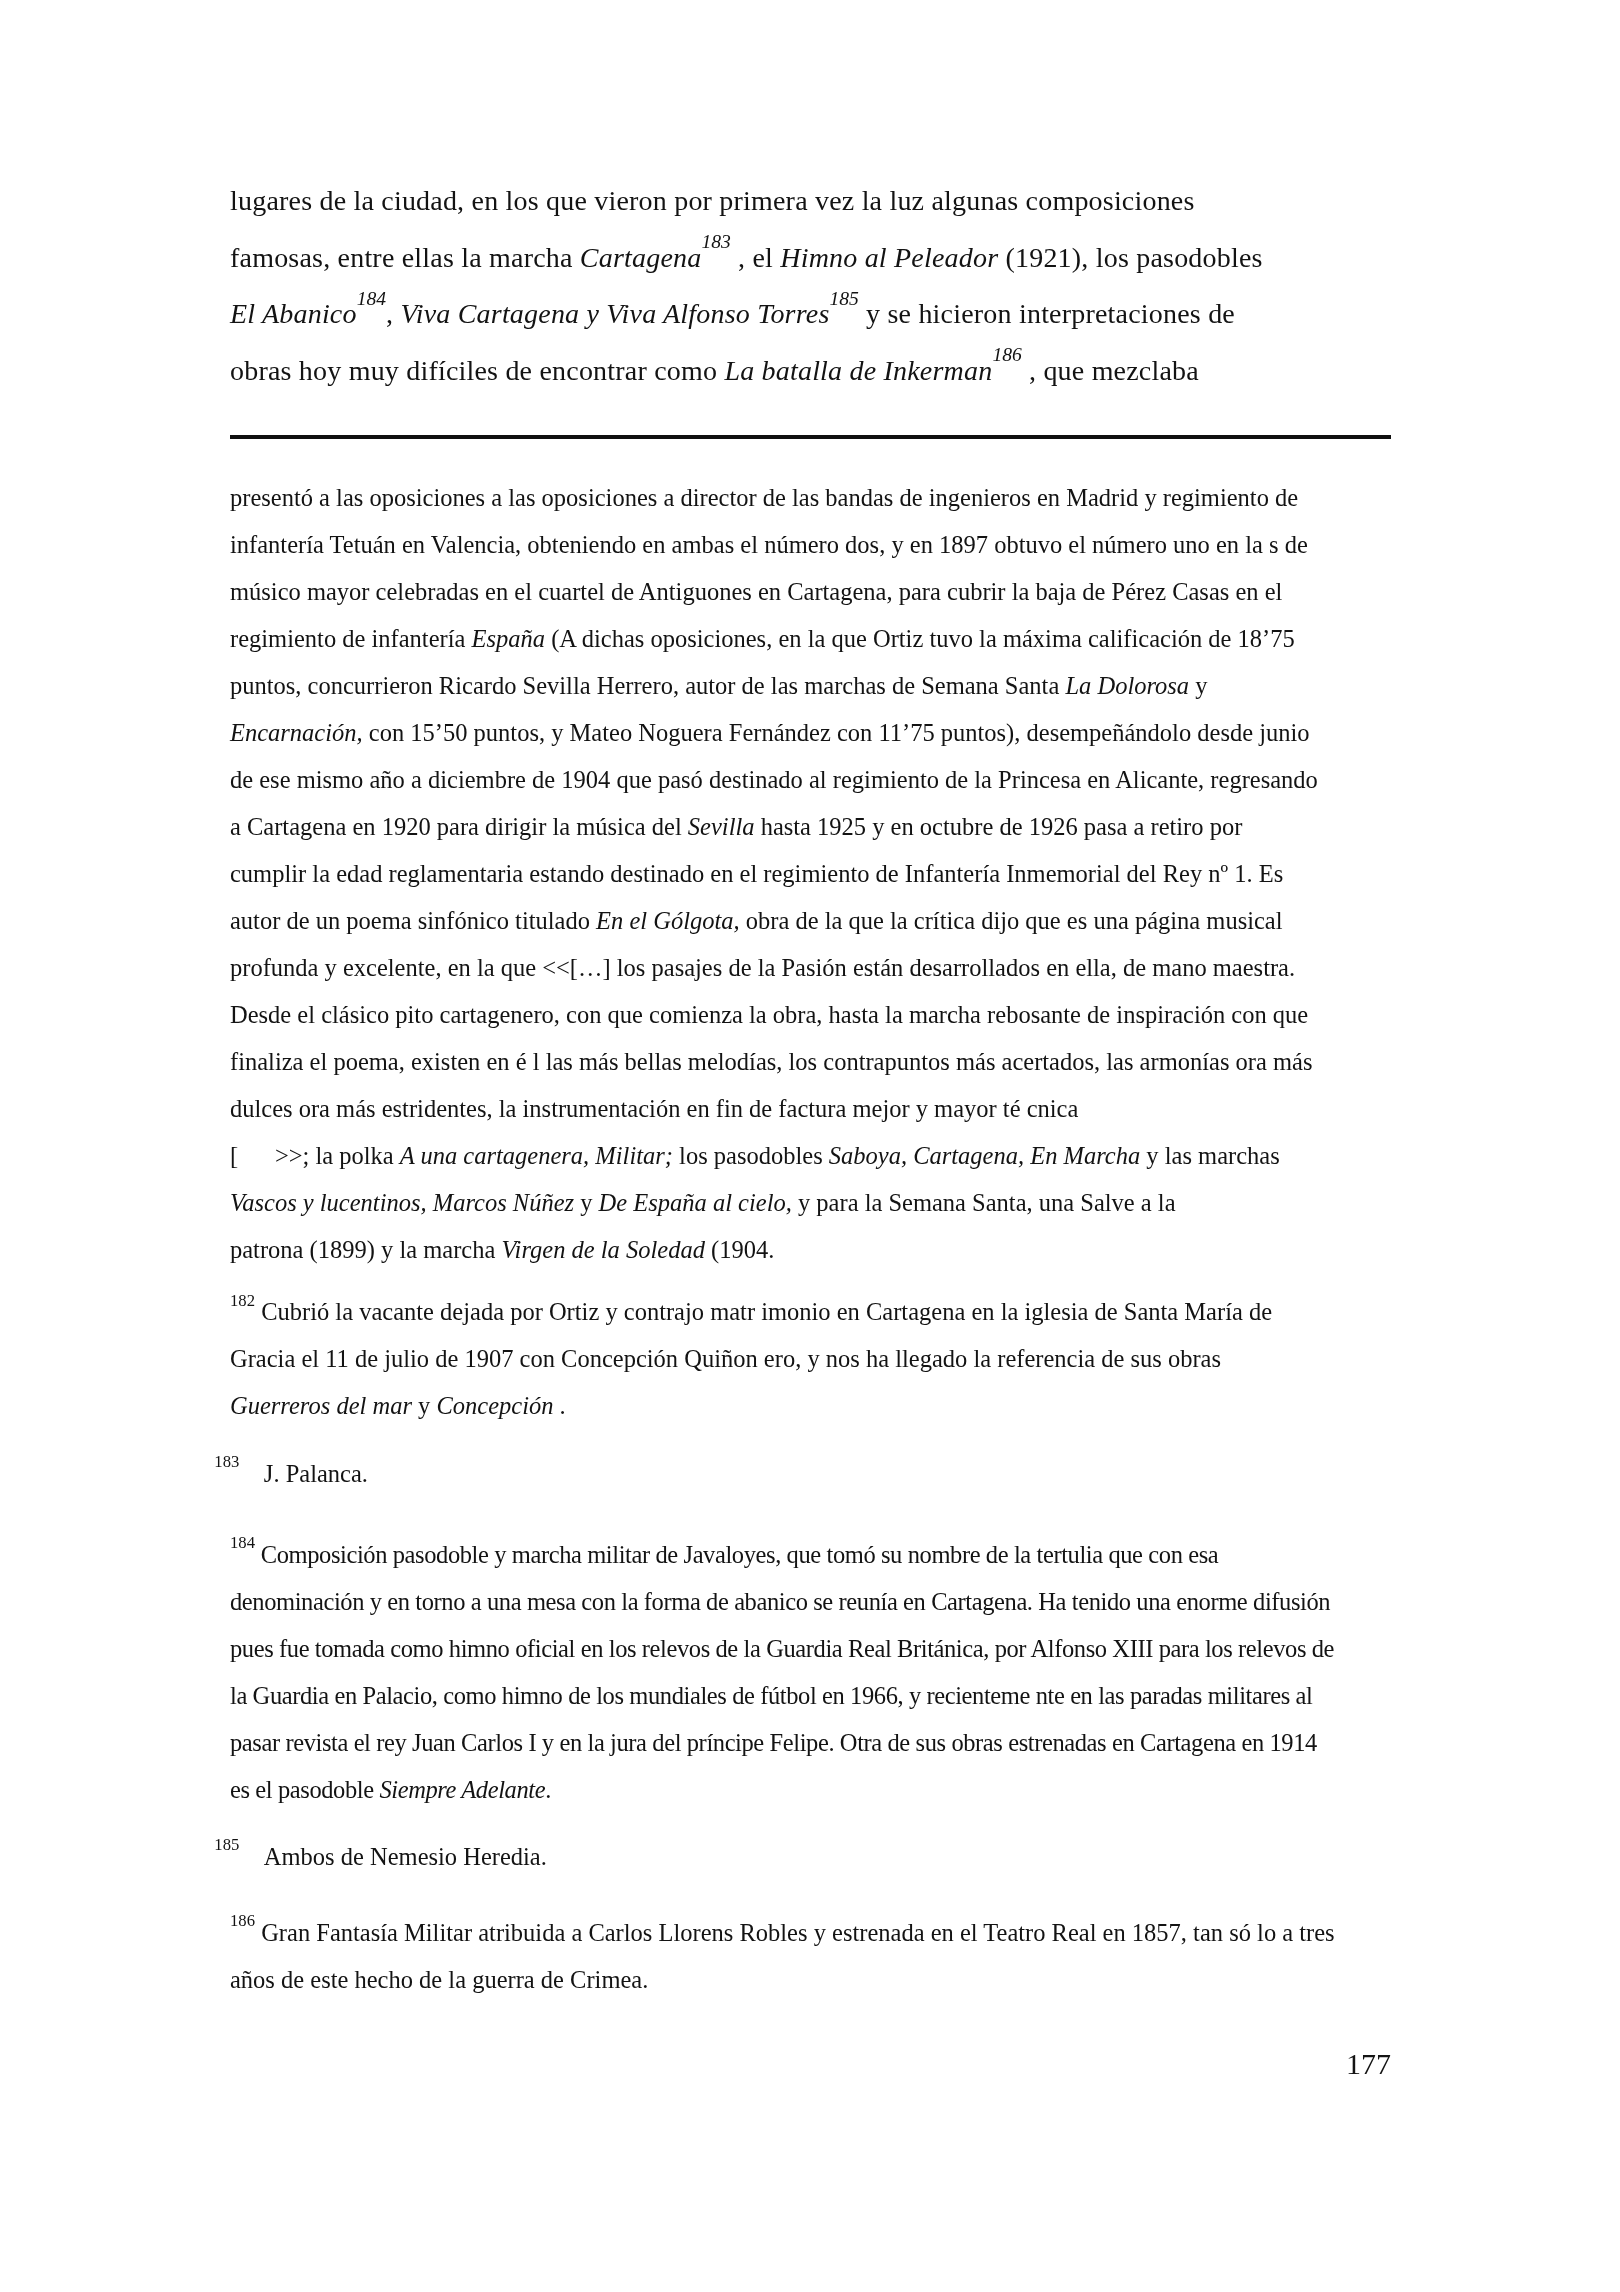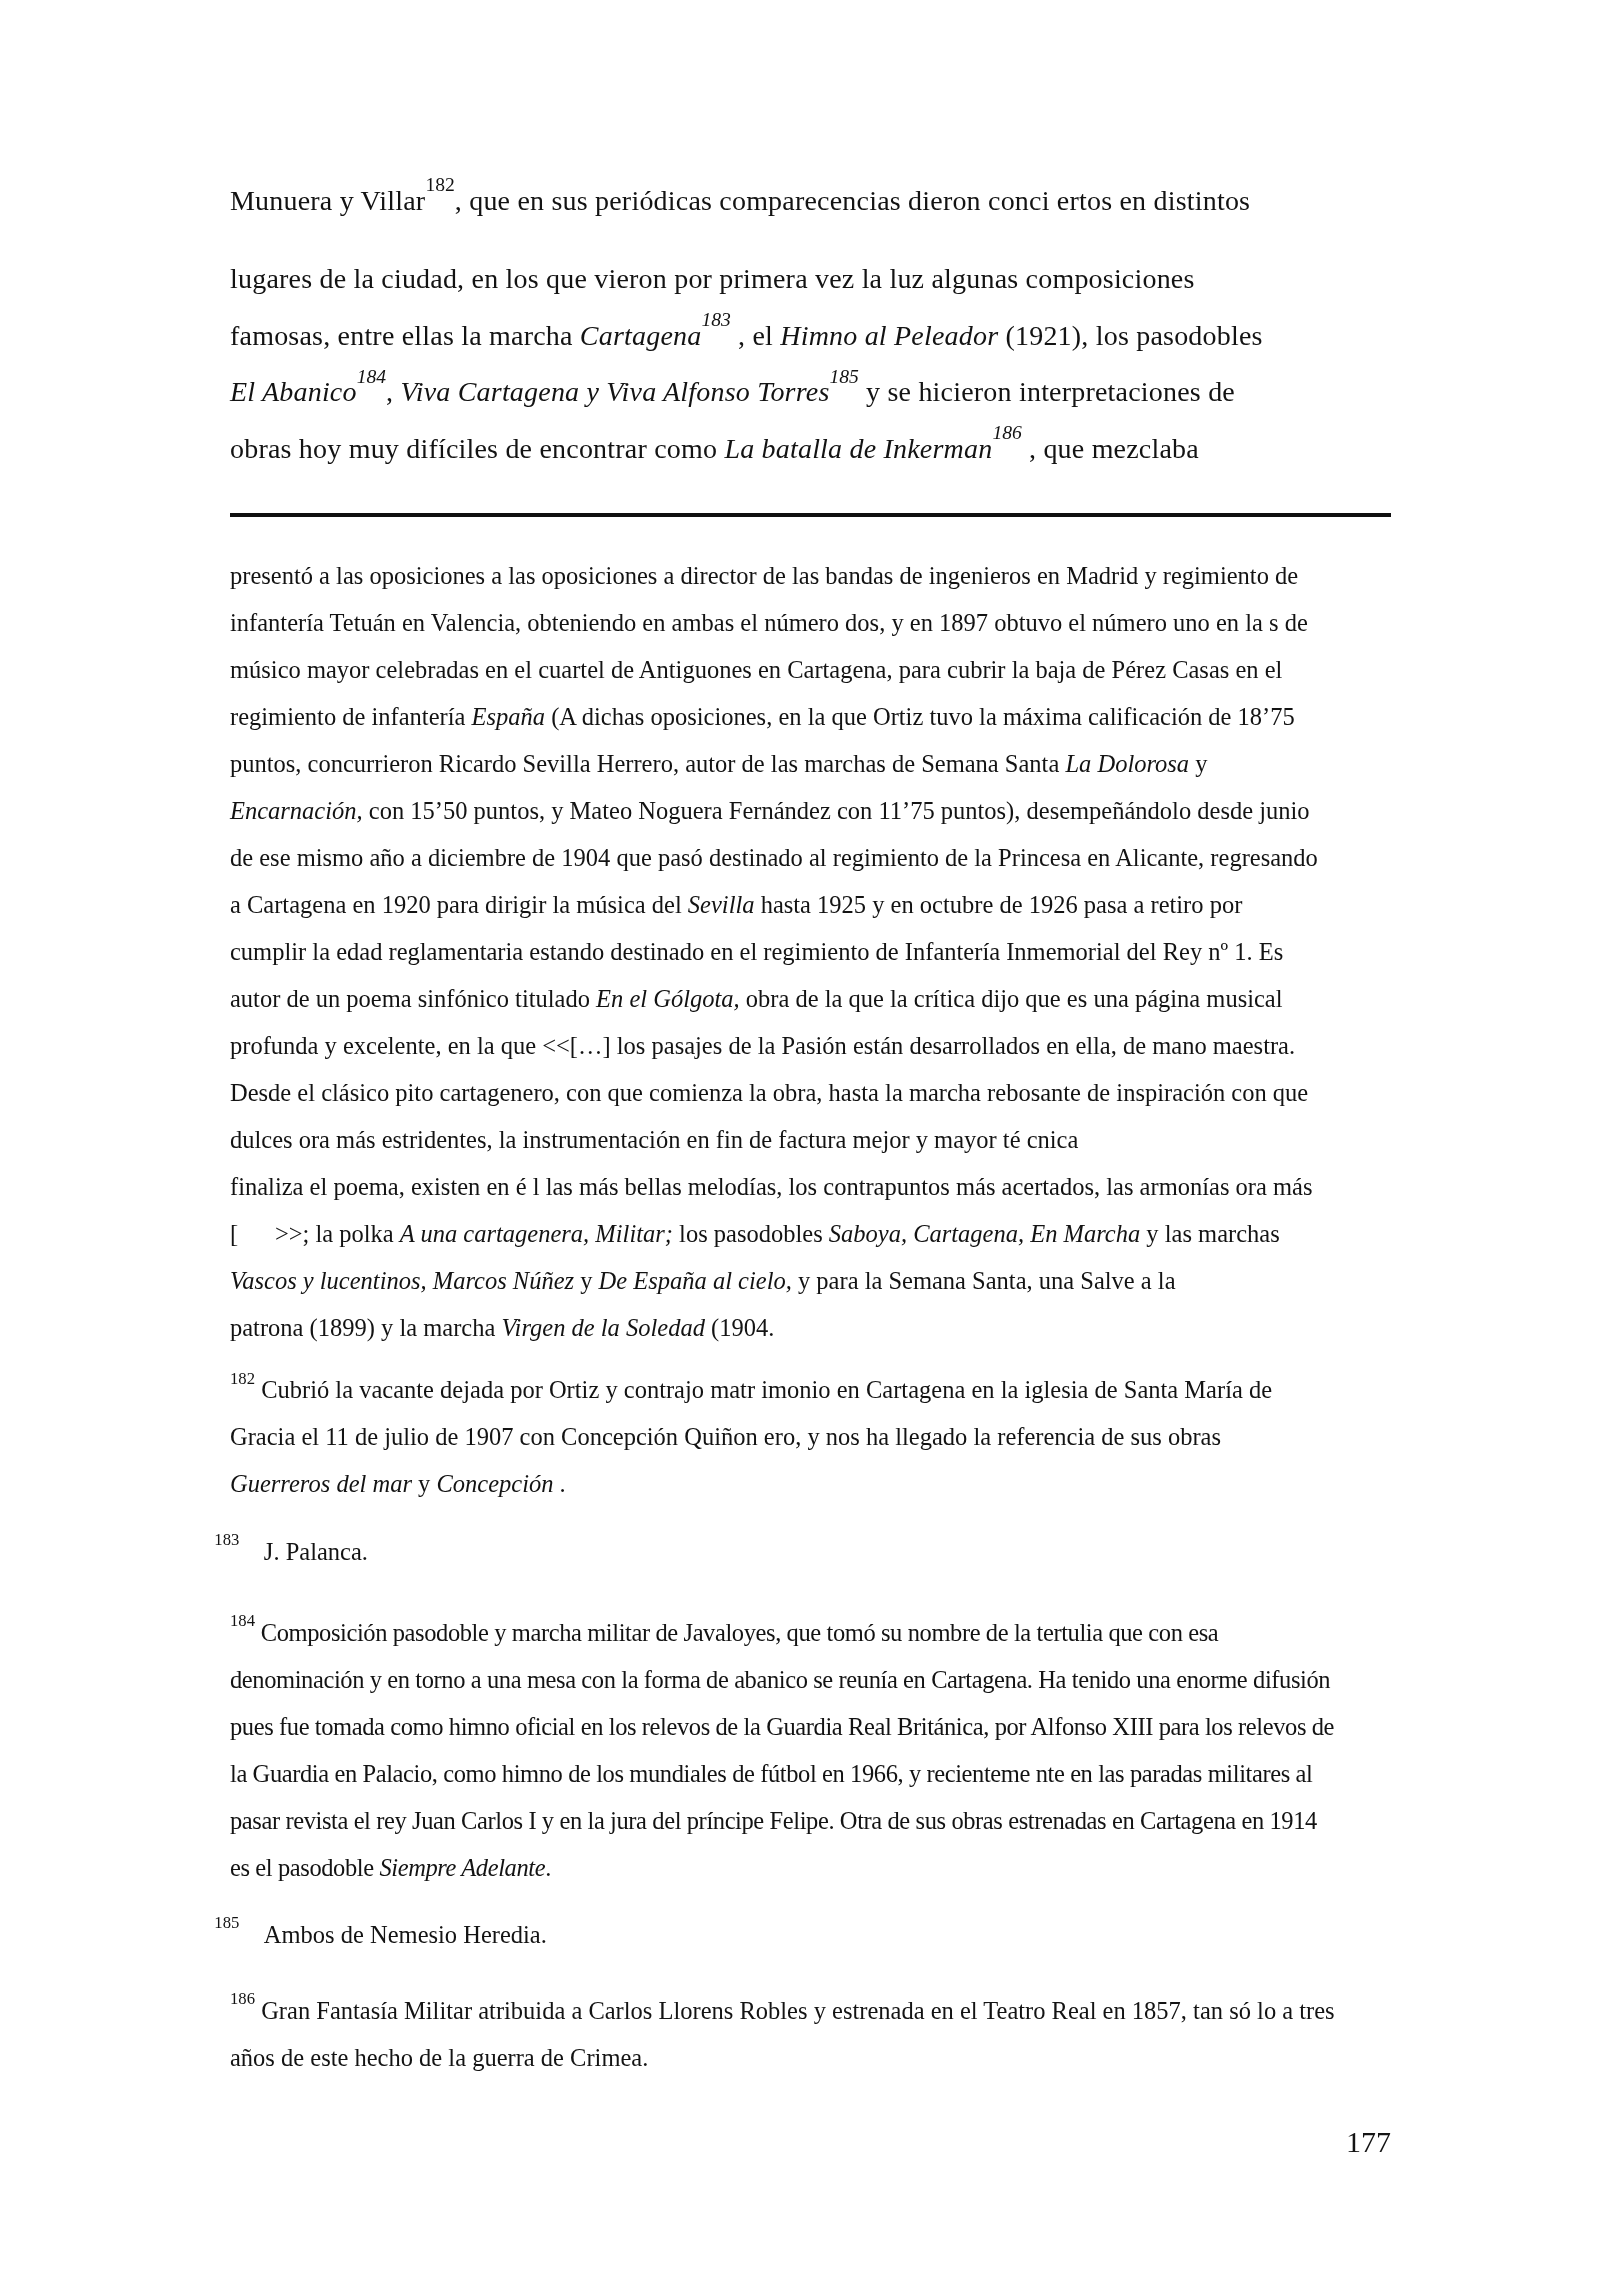--- a/index.html
+++ b/index.html
@@ -69,21 +69,20 @@
     font-size: 30px;
     color: #141414;
   }
 </style>
 </head>
 <body>
 
 <div class="content">
 
   <div class="main">
-      <div class="line has-sup"><span>Munuera y Villar</span><span class="sup">182</span><span>, que en sus periódicas comparecencias dieron conci ertos en distintos</span></div>
       <div class="line"><span>lugares de la ciudad, en los que vieron por primera vez la luz algunas composiciones</span></div>
       <div class="line has-sup"><span>famosas, entre ellas la marcha </span><span class="it">Cartagena</span><span class="sup it">183</span><span> , el </span><span class="it">Himno al Peleador</span><span> (1921), los pasodobles</span></div>
       <div class="line has-sup"><span class="it">El Abanico</span><span class="sup it">184</span><span>, </span><span class="it">Viva Cartagena y Viva Alfonso Torres</span><span class="sup it">185</span><span> y se hicieron interpretaciones de</span></div>
       <div class="line has-sup"><span>obras hoy muy difíciles de encontrar como </span><span class="it">La batalla de Inkerman</span><span class="sup it">186</span><span> , que mezclaba</span></div>
     </div>
 
   <div class="sep"></div>
 
   <div class="fnblock fn-continuation">
       <div class="line"><span>presentó a las oposiciones a las oposiciones a director de las bandas de ingenieros en Madrid y regimiento de</span></div>
@@ -91,22 +90,22 @@
       <div class="line"><span>músico mayor celebradas en el cuartel de Antiguones en Cartagena, para cubrir la baja de Pérez Casas en el</span></div>
       <div class="line"><span>regimiento de infantería </span><span class="it">España</span><span> (A dichas oposiciones, en la que Ortiz tuvo la máxima calificación de 18’75</span></div>
       <div class="line"><span>puntos, concurrieron Ricardo Sevilla Herrero, autor de las marchas de Semana Santa </span><span class="it">La Dolorosa</span><span> y</span></div>
       <div class="line"><span class="it">Encarnación,</span><span> con 15’50 puntos, y Mateo Noguera Fernández con 11’75 puntos), desempeñándolo desde junio</span></div>
       <div class="line"><span>de ese mismo año a diciembre de 1904 que pasó destinado al regimiento de la Princesa en Alicante, regresando</span></div>
       <div class="line"><span>a Cartagena en 1920 para dirigir la música del </span><span class="it">Sevilla</span><span> hasta 1925 y en octubre de 1926 pasa a retiro por</span></div>
       <div class="line"><span>cumplir la edad reglamentaria estando destinado en el regimiento de Infantería Inmemorial del Rey nº 1. Es</span></div>
       <div class="line"><span>autor de un poema sinfónico titulado </span><span class="it">En el Gólgota,</span><span> obra de la que la crítica dijo que es una página musical</span></div>
       <div class="line"><span>profunda y excelente, en la que &lt;&lt;[…] los pasajes de la Pasión están desarrollados en ella, de mano maestra.</span></div>
       <div class="line"><span>Desde el clásico pito cartagenero, con que comienza la obra, hasta la marcha rebosante de inspiración con que</span></div>
+      <div class="line"><span>finaliza el poema, existen en é l las más bellas melodías, los contrapuntos más acertados, las armonías ora más</span></div>
       <div class="line"><span>dulces ora más estridentes, la instrumentación en fin de factura mejor y mayor té cnica</span></div>
-      <div class="line"><span>finaliza el poema, existen en é l las más bellas melodías, los contrapuntos más acertados, las armonías ora más</span></div>
       <div class="line"><span>[&nbsp;&nbsp;&nbsp;&nbsp;&nbsp;&nbsp;&gt;&gt;; la polka </span><span class="it">A una cartagenera, Militar;</span><span> los pasodobles </span><span class="it">Saboya, Cartagena, En Marcha</span><span> y las marchas</span></div>
       <div class="line"><span class="it">Vascos y lucentinos, Marcos Núñez</span><span> y </span><span class="it">De España al cielo,</span><span> y para la Semana Santa, una Salve a la</span></div>
       <div class="line"><span>patrona (1899) y la marcha </span><span class="it">Virgen de la Soledad</span><span> (1904.</span></div>
     </div>
 
   <div class="fnblock fn-182">
       <div class="line has-sup"><span class="sup">182</span><span> Cubrió la vacante dejada por Ortiz y contrajo matr imonio en Cartagena en la iglesia de Santa María de</span></div>
       <div class="line"><span>Gracia el 11 de julio de 1907 con Concepción Quiñon ero, y nos ha llegado la referencia de sus obras</span></div>
       <div class="line"><span class="it">Guerreros del mar</span><span> y </span><span class="it">Concepción</span><span> .</span></div>
     </div>

